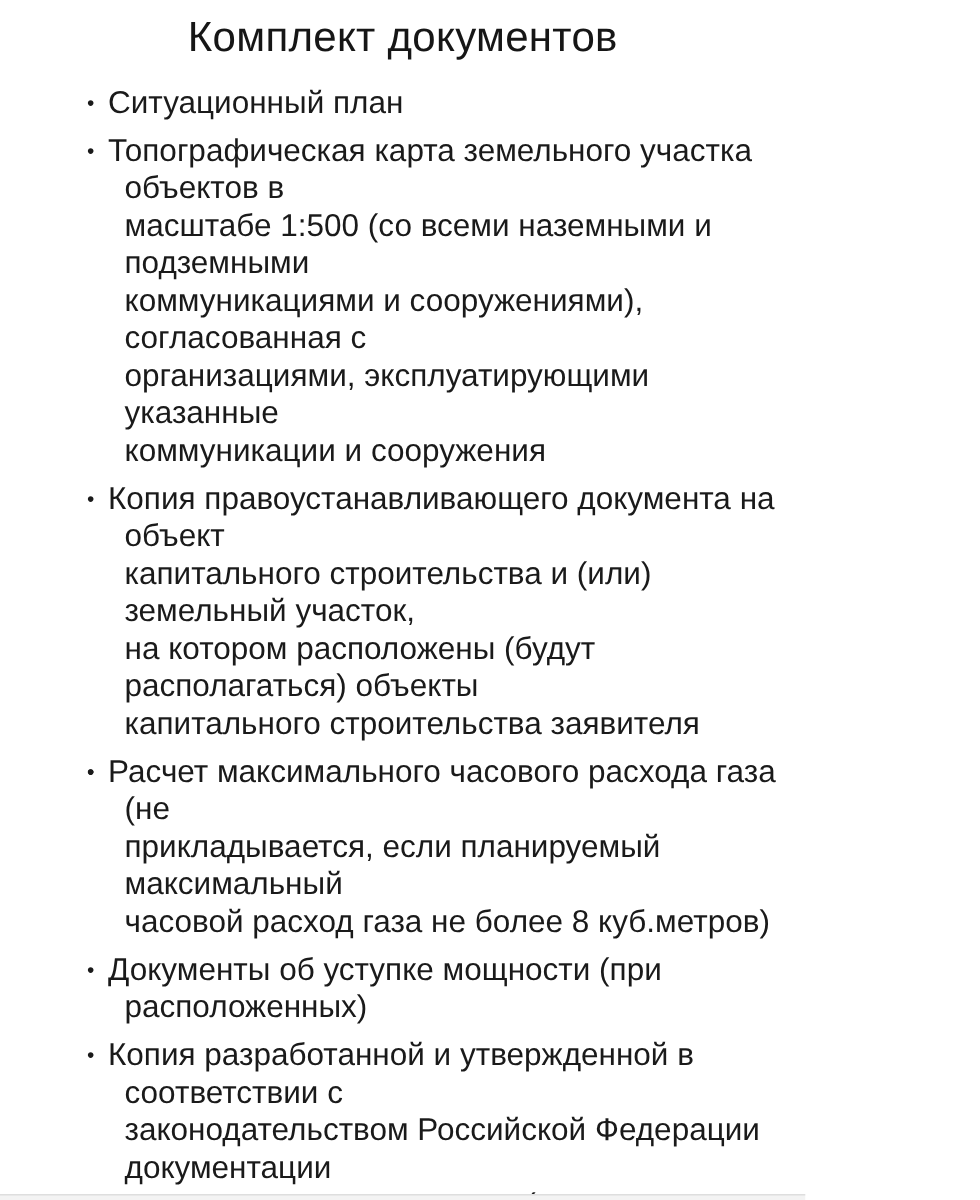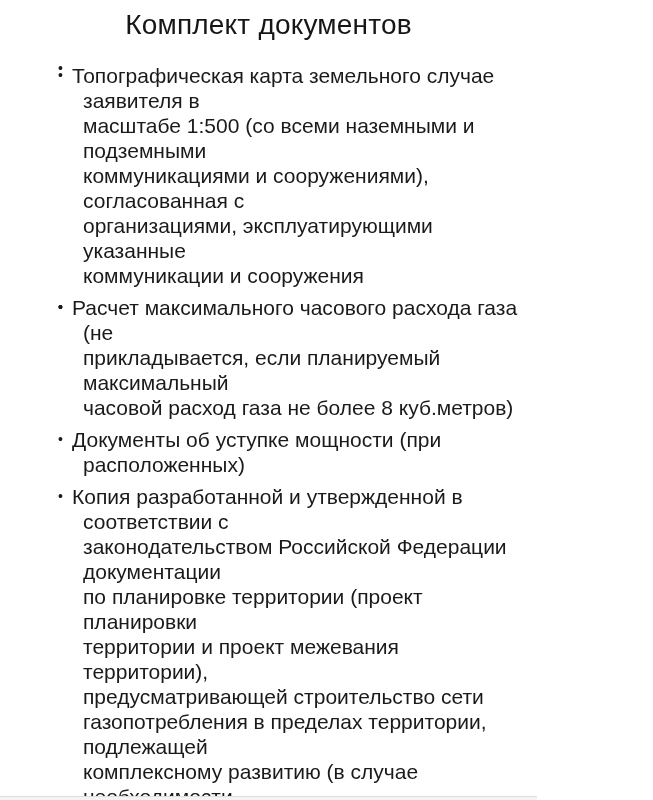--- a/index.html
+++ b/index.html
@@ -74,33 +74,38 @@
 <body>
 
 <div class="page">
 
   <h1 class="title">Комплект документов</h1>
 
   <ul class="doc-list">
 
     <li class="doc-item">
       <span class="bullet">•</span>
+      <span class="item-text">Ситуационный план</span>
     </li>
 
     <li class="doc-item">
       <span class="bullet">•</span>
-      <span class="item-text">Топографическая карта земельного случае заявителя в
+      <span class="item-text">Топографическая карта земельного участка объектов в
 масштабе 1:500 (со всеми наземными и подземными
 коммуникациями и сооружениями), согласованная с
 организациями, эксплуатирующими указанные
 коммуникации и сооружения</span>
     </li>
 
     <li class="doc-item">
       <span class="bullet">•</span>
+      <span class="item-text">Копия правоустанавливающего документа на объект
+капитального строительства и (или) земельный участок,
+на котором расположены (будут располагаться) объекты
+капитального строительства заявителя</span>
     </li>
 
     <li class="doc-item">
       <span class="bullet">•</span>
     </li>
 
     <li class="doc-item">
       <span class="bullet">•</span>
       <span class="item-text">Расчет максимального часового расхода газа (не
 прикладывается, если планируемый максимальный

